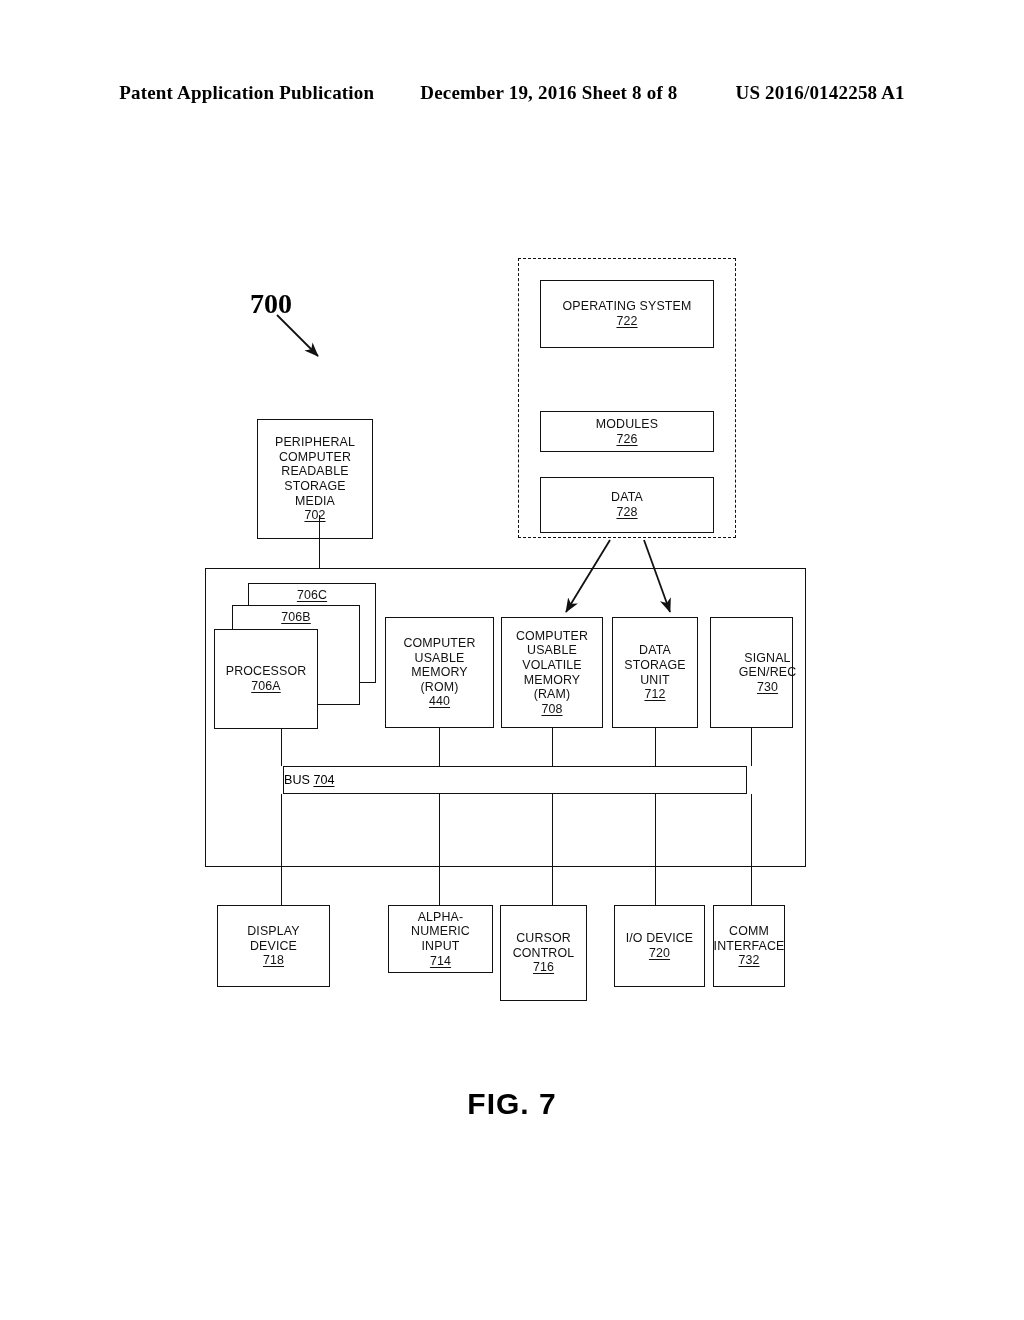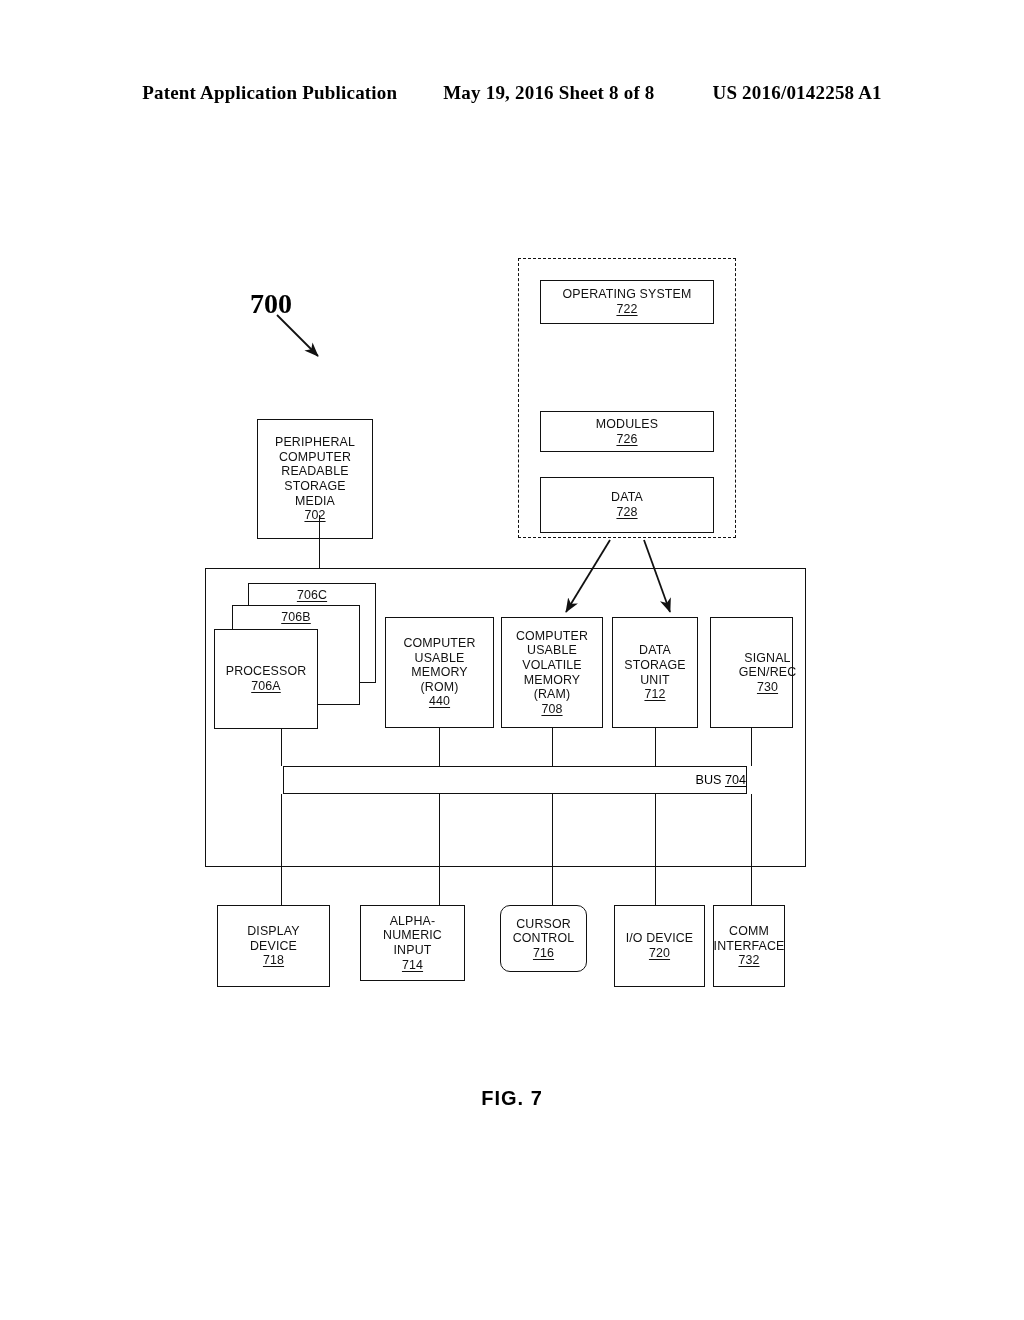--- a/index.html
+++ b/index.html
@@ -92,21 +92,21 @@
   #bus-bar {
     position: absolute;
     left: 283px;
     top: 766px;
     width: 464px;
     height: 28px;
     border: 1.5px solid #111;
     box-sizing: border-box;
     display: flex;
     align-items: center;
-    justify-content: flex-end;
+    justify-content: flex-start;
     background: #ffffff;
     font-size: 12.6px;
     z-index: 6;
   }
   #bus-bar .busline { white-space: pre; }
 
   
   .vline {
     position: absolute;
     width: 0;
@@ -124,53 +124,53 @@
     font-size: 28px;
   }
 
   
   #fig-caption {
     position: absolute;
     left: 0;
     top: 1087px;
     width: 1024px;
     text-align: center;
-    font-size: 20px;
+    font-size: 30px;
     font-weight: bold;
     letter-spacing: 1px;
   }
 
   svg.overlay {
     position: absolute;
     left: 0;
     top: 0;
     width: 1024px;
     height: 1320px;
     pointer-events: none;
     z-index: 4;
   }
 </style>
 </head>
 <body>
 
 <div id="page-header">
   <span class="seg">Patent Application Publication</span>
   <span class="gap-a"></span>
-  <span class="seg">May 19, 2016  Sheet 8 of 8</span>
+  <span class="seg">December 19, 2016  Sheet 8 of 8</span>
   <span class="gap-c"></span>
   <span class="seg">US 2016/0142258 A1</span>
 </div>
 
 <div id="figure">
 
   <div id="ref-700">700</div>
 
   <div id="sw-container"></div>
 
-  <div class="box" style="left:540px; top:280px; width:174px; height:44px;">
+  <div class="box" style="left:540px; top:280px; width:174px; height:68px;">
     <span class="ln">OPERATING SYSTEM</span>
     <span class="num">722</span>
   </div>
 
 
   <div class="box" style="left:540px; top:411px; width:174px; height:41px;">
     <span class="ln">MODULES</span>
     <span class="num">726</span>
   </div>
 
@@ -250,28 +250,28 @@
   <div class="vline" style="left:552px; top:794px; height:111px;"></div>
   <div class="vline" style="left:655px; top:794px; height:111px;"></div>
   <div class="vline" style="left:751px; top:794px; height:111px;"></div>
 
   <div class="box" style="left:217px; top:905px; width:113px; height:82px;">
     <span class="ln">DISPLAY</span>
     <span class="ln">DEVICE</span>
     <span class="num">718</span>
   </div>
 
-  <div class="box" style="left:360px; top:905px; width:105px; height:76px;">
+  <div class="box" style="left:388px; top:905px; width:105px; height:68px;">
     <span class="ln">ALPHA-</span>
     <span class="ln">NUMERIC</span>
     <span class="ln">INPUT</span>
     <span class="num">714</span>
   </div>
 
-  <div class="box" style="left:500px; top:905px; width:87px; height:67px;border-radius:10px;">
+  <div class="box" style="left:500px; top:905px; width:87px; height:96px;">
     <span class="ln">CURSOR</span>
     <span class="ln">CONTROL</span>
     <span class="num">716</span>
   </div>
 
   <div class="box" style="left:614px; top:905px; width:91px; height:82px;">
     <span class="ln">I/O DEVICE</span>
     <span class="num">720</span>
   </div>
 

